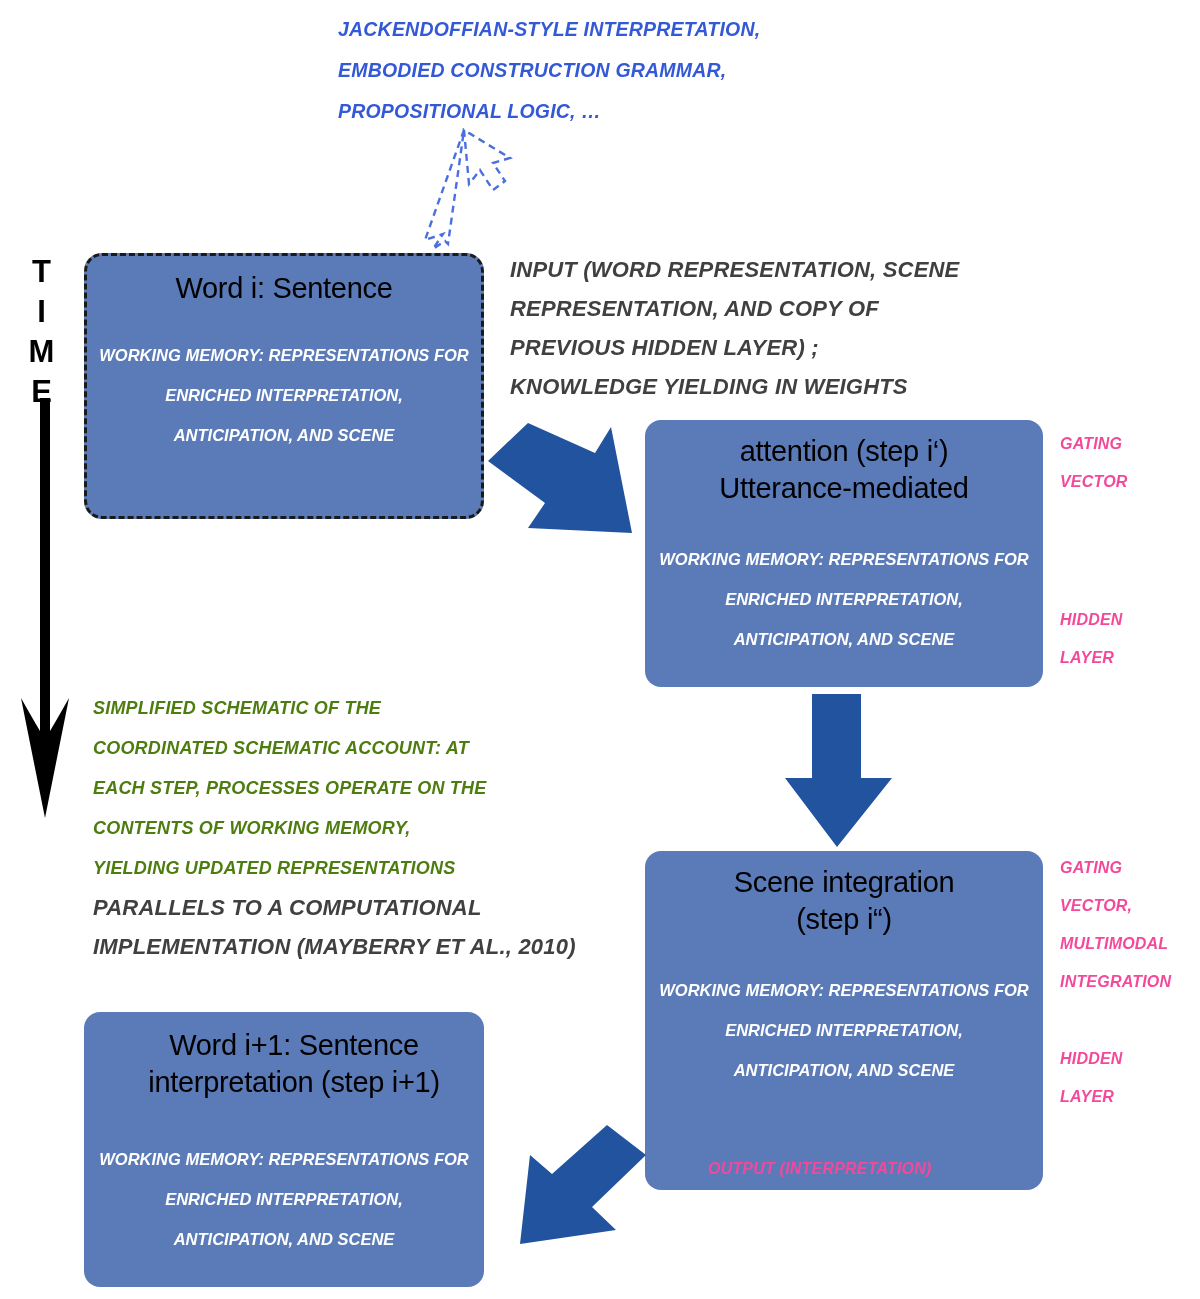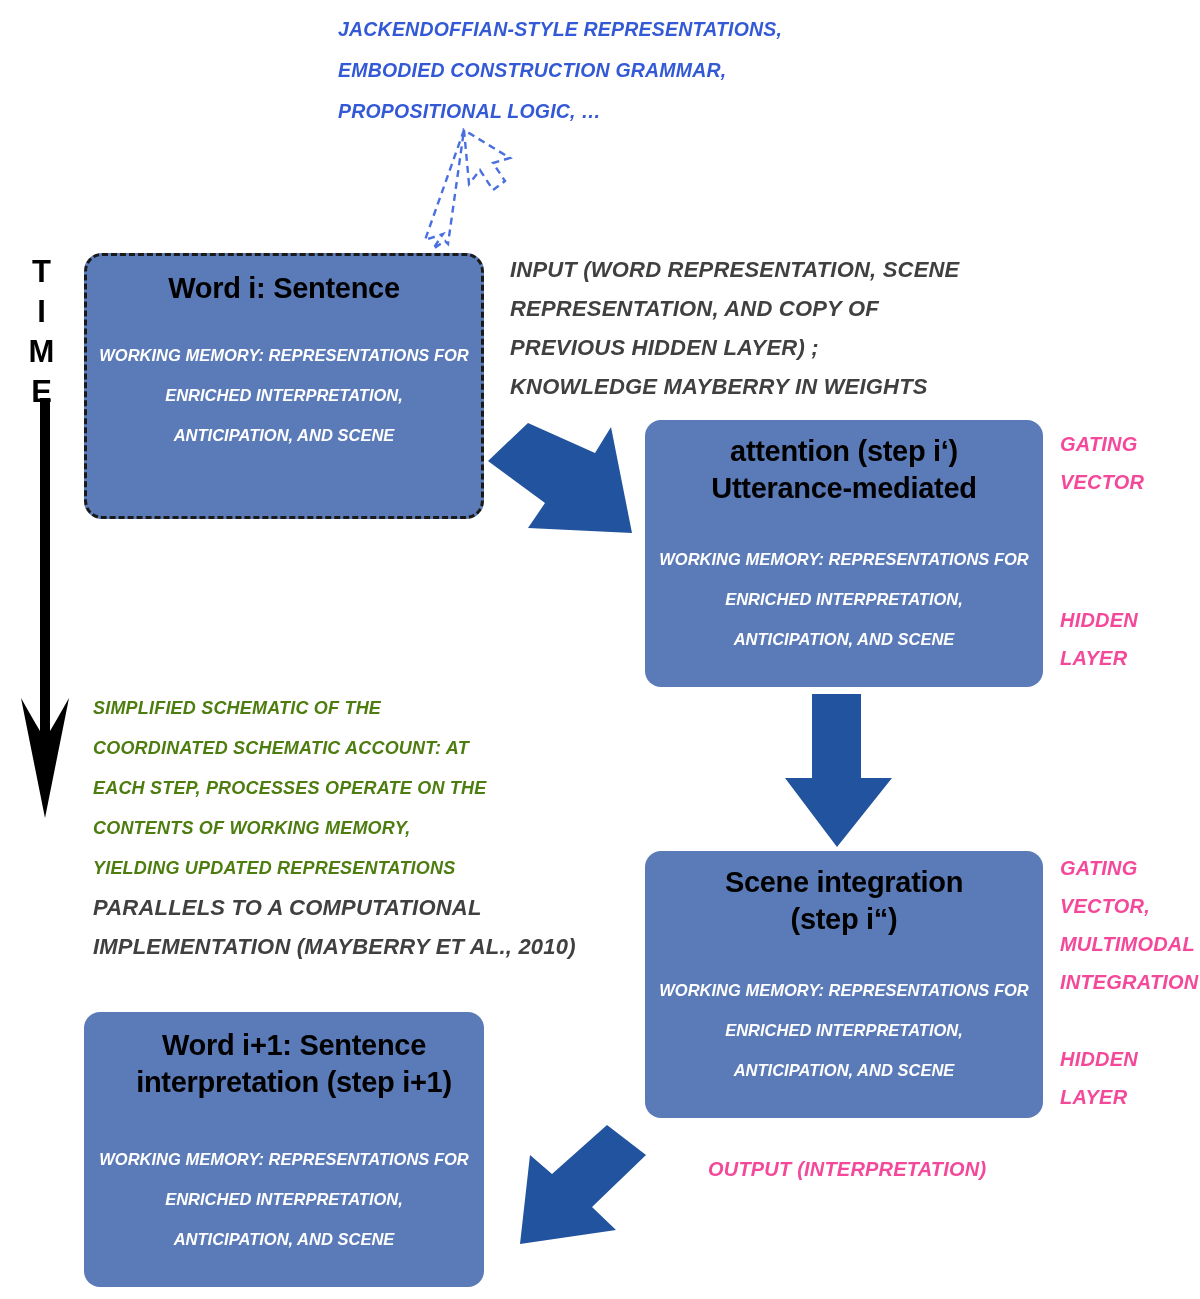--- a/index.html
+++ b/index.html
@@ -32,21 +32,21 @@
   }
 
   
   .pink-note{
     color:#404040;
     font-size:22px;
     line-height:39px;
   }
   .pink-small{
     color:#f4499a;
-    font-size:20px;
+    font-size:16px;
     line-height:38px;
   }
 
   
   .black-note{
     color:#4d7c0f;
     font-size:18px;
     line-height:40px;
   }
 
@@ -56,21 +56,21 @@
     border-radius:16px;
     box-sizing:border-box;
     text-align:center;
   }
   .pbox.dashed{
     border:3px dashed #1a1a1a;
     border-radius:18px;
   }
   .pbox .title{
     color:#000000;
-    font-weight:bold;
+    font-weight:normal;
     font-style:normal;
     font-size:29px;
     line-height:37px;
     letter-spacing:-0.3px;
     padding:0 8px;
   }
   .pbox .body{
     color:#ffffff;
     font-style:italic;
     font-weight:bold;
@@ -91,37 +91,37 @@
   }
 
   svg{display:block;overflow:visible;}
 </style>
 </head>
 <body>
 
 <div id="canvas">
 
   <div class="abs blue-note" style="left:338px; top:9px; width:420px;">
-    <div class="txtline">JACKENDOFFIAN-STYLE REPRESENTATIONS,</div>
+    <div class="txtline">JACKENDOFFIAN-STYLE INTERPRETATION,</div>
     <div class="txtline">EMBODIED CONSTRUCTION GRAMMAR,</div>
     <div class="txtline">PROPOSITIONAL LOGIC, …</div>
   </div>
 
   <div class="abs" style="left:415px; top:118px; width:140px; height:135px;">
     <svg width="140" height="135" viewBox="0 0 140 135">
       <path d="M 49 12 L 54 66 L 65 52 L 78 72 L 90 63 L 78 45 L 95 40 Z" fill="none" stroke="#4a6fe0" stroke-width="2.4" stroke-dasharray="7,5"></path>
       <path d="M 49 12 L 10 122 L 28 116 L 18 131 L 30 123 L 33 126 Z" fill="none" stroke="#4a6fe0" stroke-width="2.4" stroke-dasharray="7,5"></path>
     </svg>
   </div>
 
   <div class="abs pink-note" style="left:510px; top:250px; width:400px;">
     <div class="txtline">INPUT (WORD REPRESENTATION, SCENE</div>
     <div class="txtline">REPRESENTATION, AND COPY OF</div>
     <div class="txtline">PREVIOUS HIDDEN LAYER) ;</div>
-    <div class="txtline">KNOWLEDGE MAYBERRY IN WEIGHTS</div>
+    <div class="txtline">KNOWLEDGE YIELDING IN WEIGHTS</div>
   </div>
 
   <div class="abs time-letters" style="left:20px; top:252px; width:44px;">
     <div>T</div>
     <div>I</div>
     <div>M</div>
     <div>E</div>
   </div>
   <div class="abs" style="left:18px; top:398px; width:54px; height:420px;">
     <svg width="54" height="420" viewBox="0 0 54 420">
@@ -167,21 +167,21 @@
     <div class="txtline">HIDDEN</div>
     <div class="txtline">LAYER</div>
   </div>
 
   <div class="abs" style="left:782px; top:692px; width:126px; height:158px;">
     <svg width="126" height="158" viewBox="0 0 126 158">
       <path d="M 30 2 L 79 2 L 79 86 L 110 86 L 55 155 L 3 86 L 30 86 Z" fill="#22539e"></path>
     </svg>
   </div>
 
-  <div class="abs pbox" style="left:645px; top:851px; width:398px; height:267px;">
+  <div class="abs pbox" style="left:645px; top:851px; width:398px; height:339px;">
     <div style="padding-top:13px;">
       <div class="title">Scene integration</div>
       <div class="title">(step i“)</div>
     </div>
     <div style="padding-top:32px;">
       <div class="body">WORKING MEMORY:  REPRESENTATIONS FOR</div>
       <div class="body">ENRICHED INTERPRETATION,</div>
       <div class="body">ANTICIPATION, AND SCENE</div>
     </div>
   </div>

